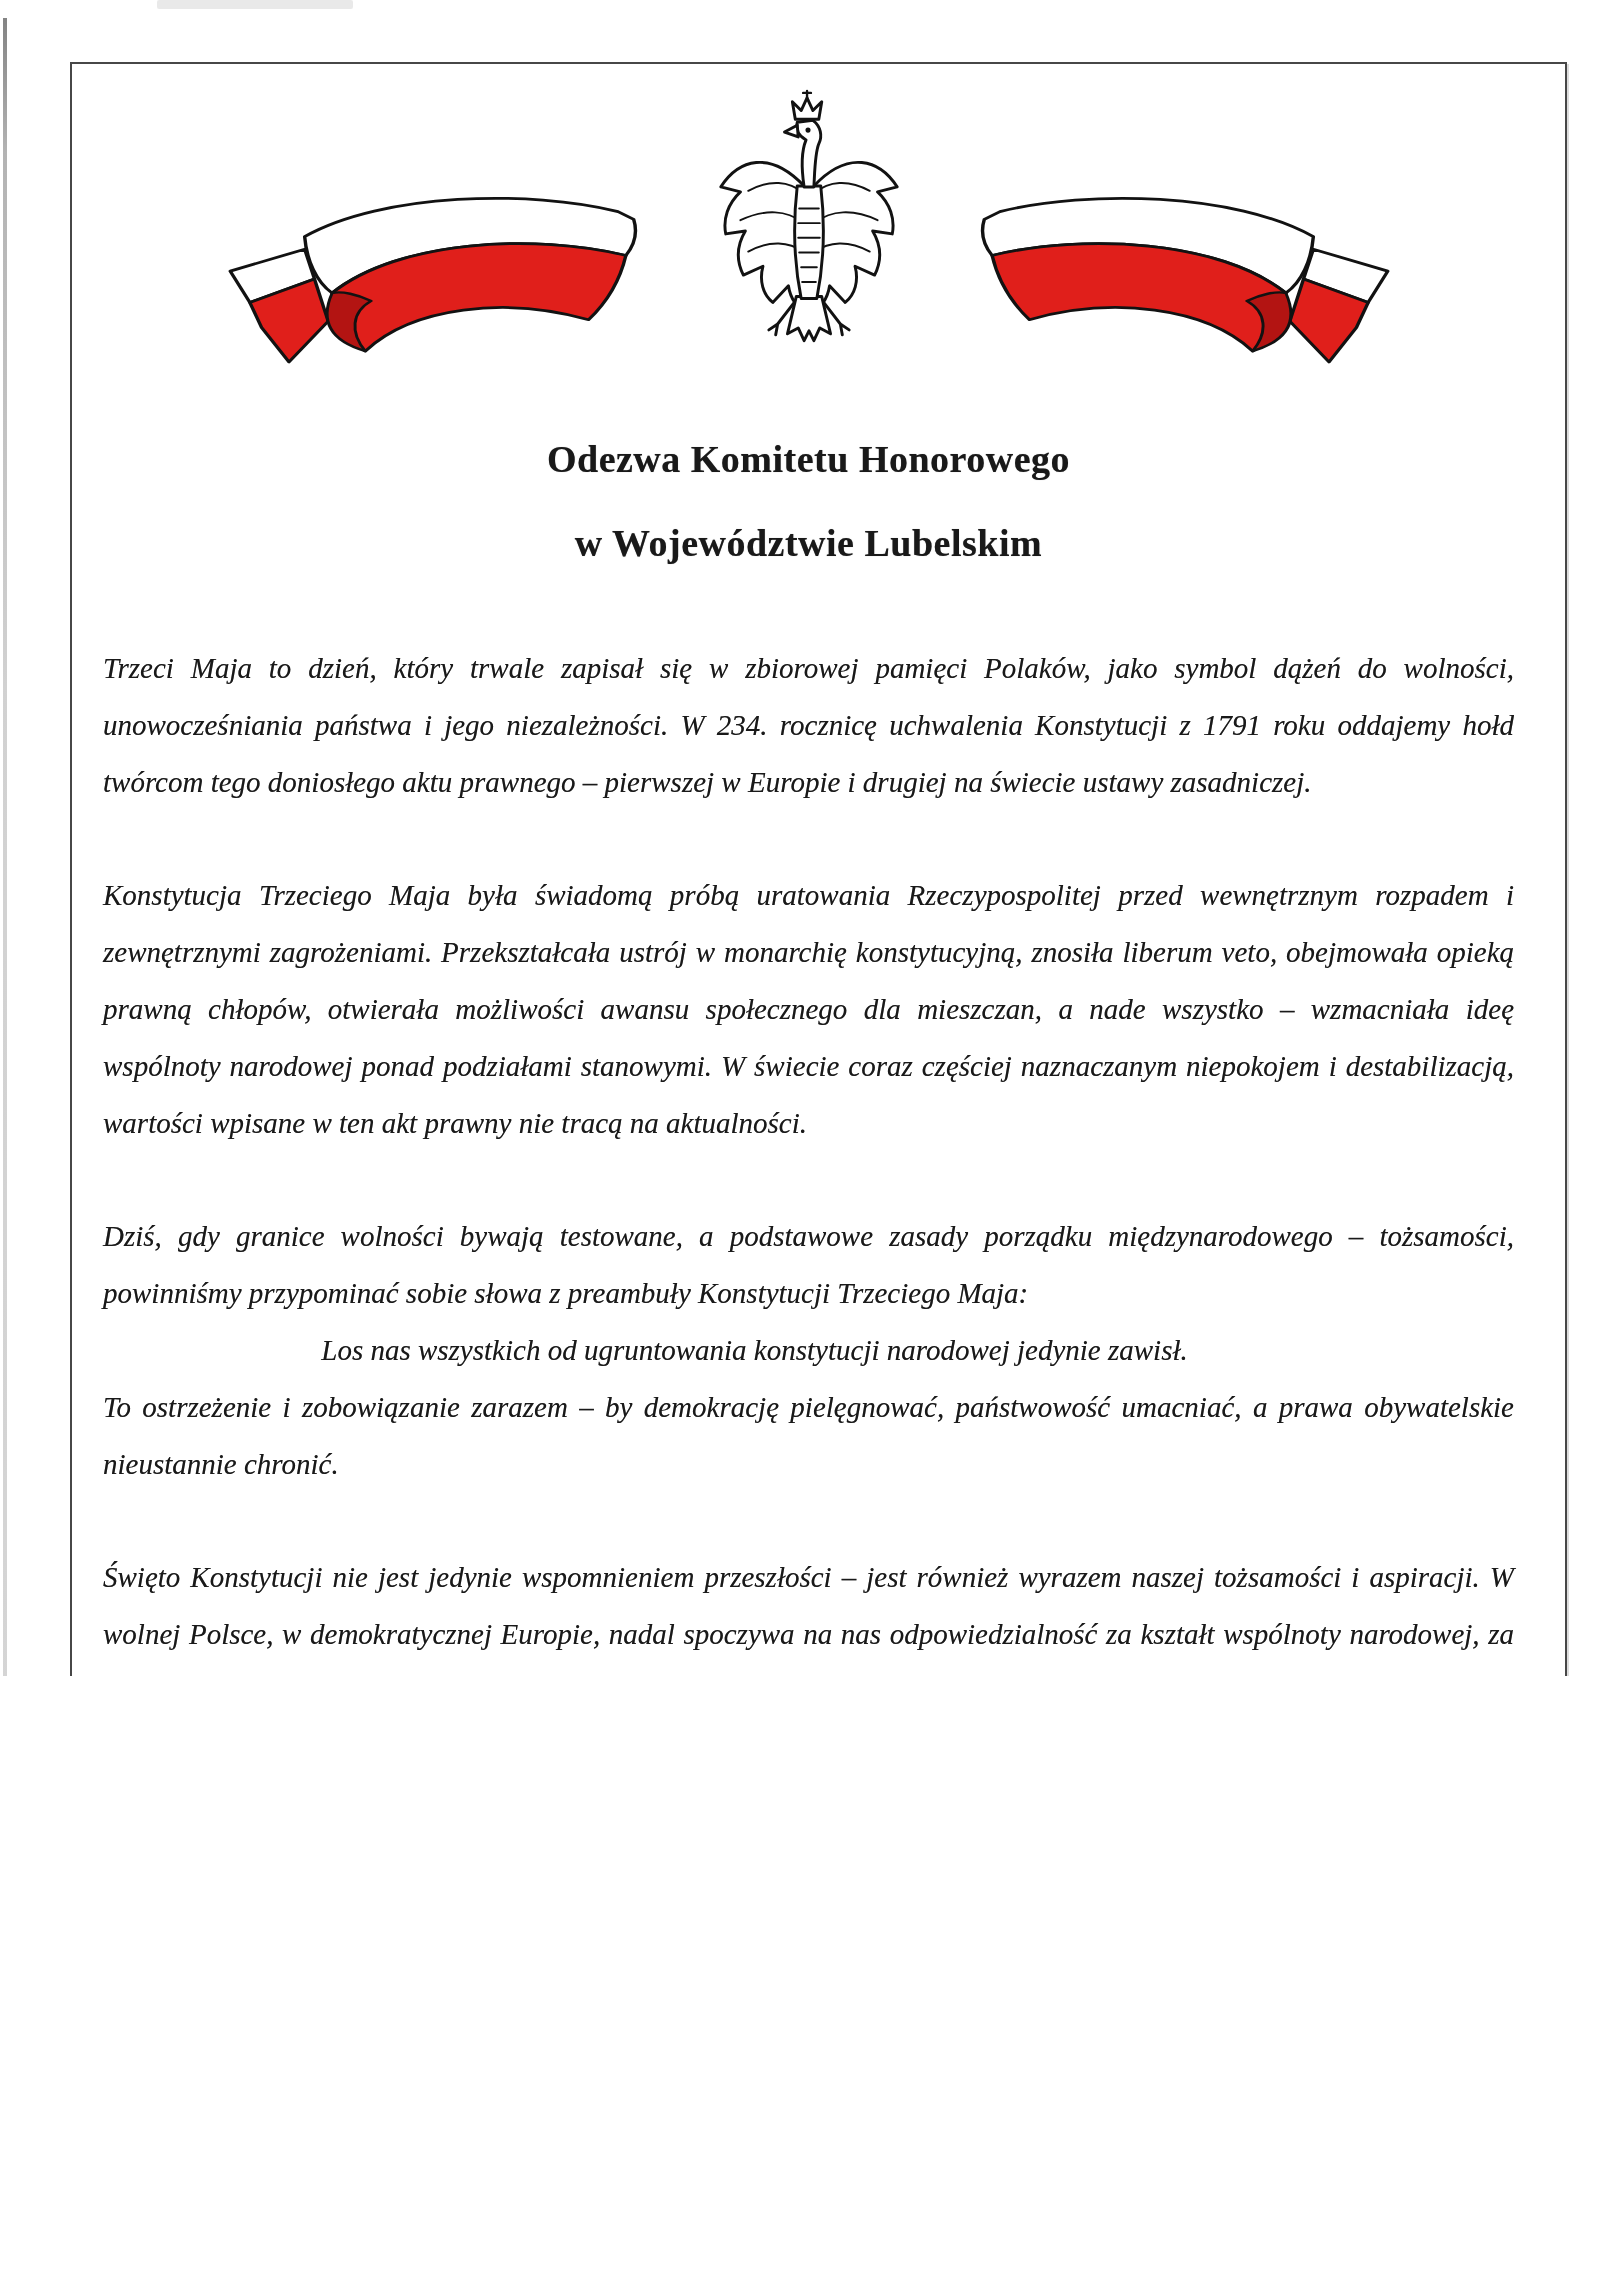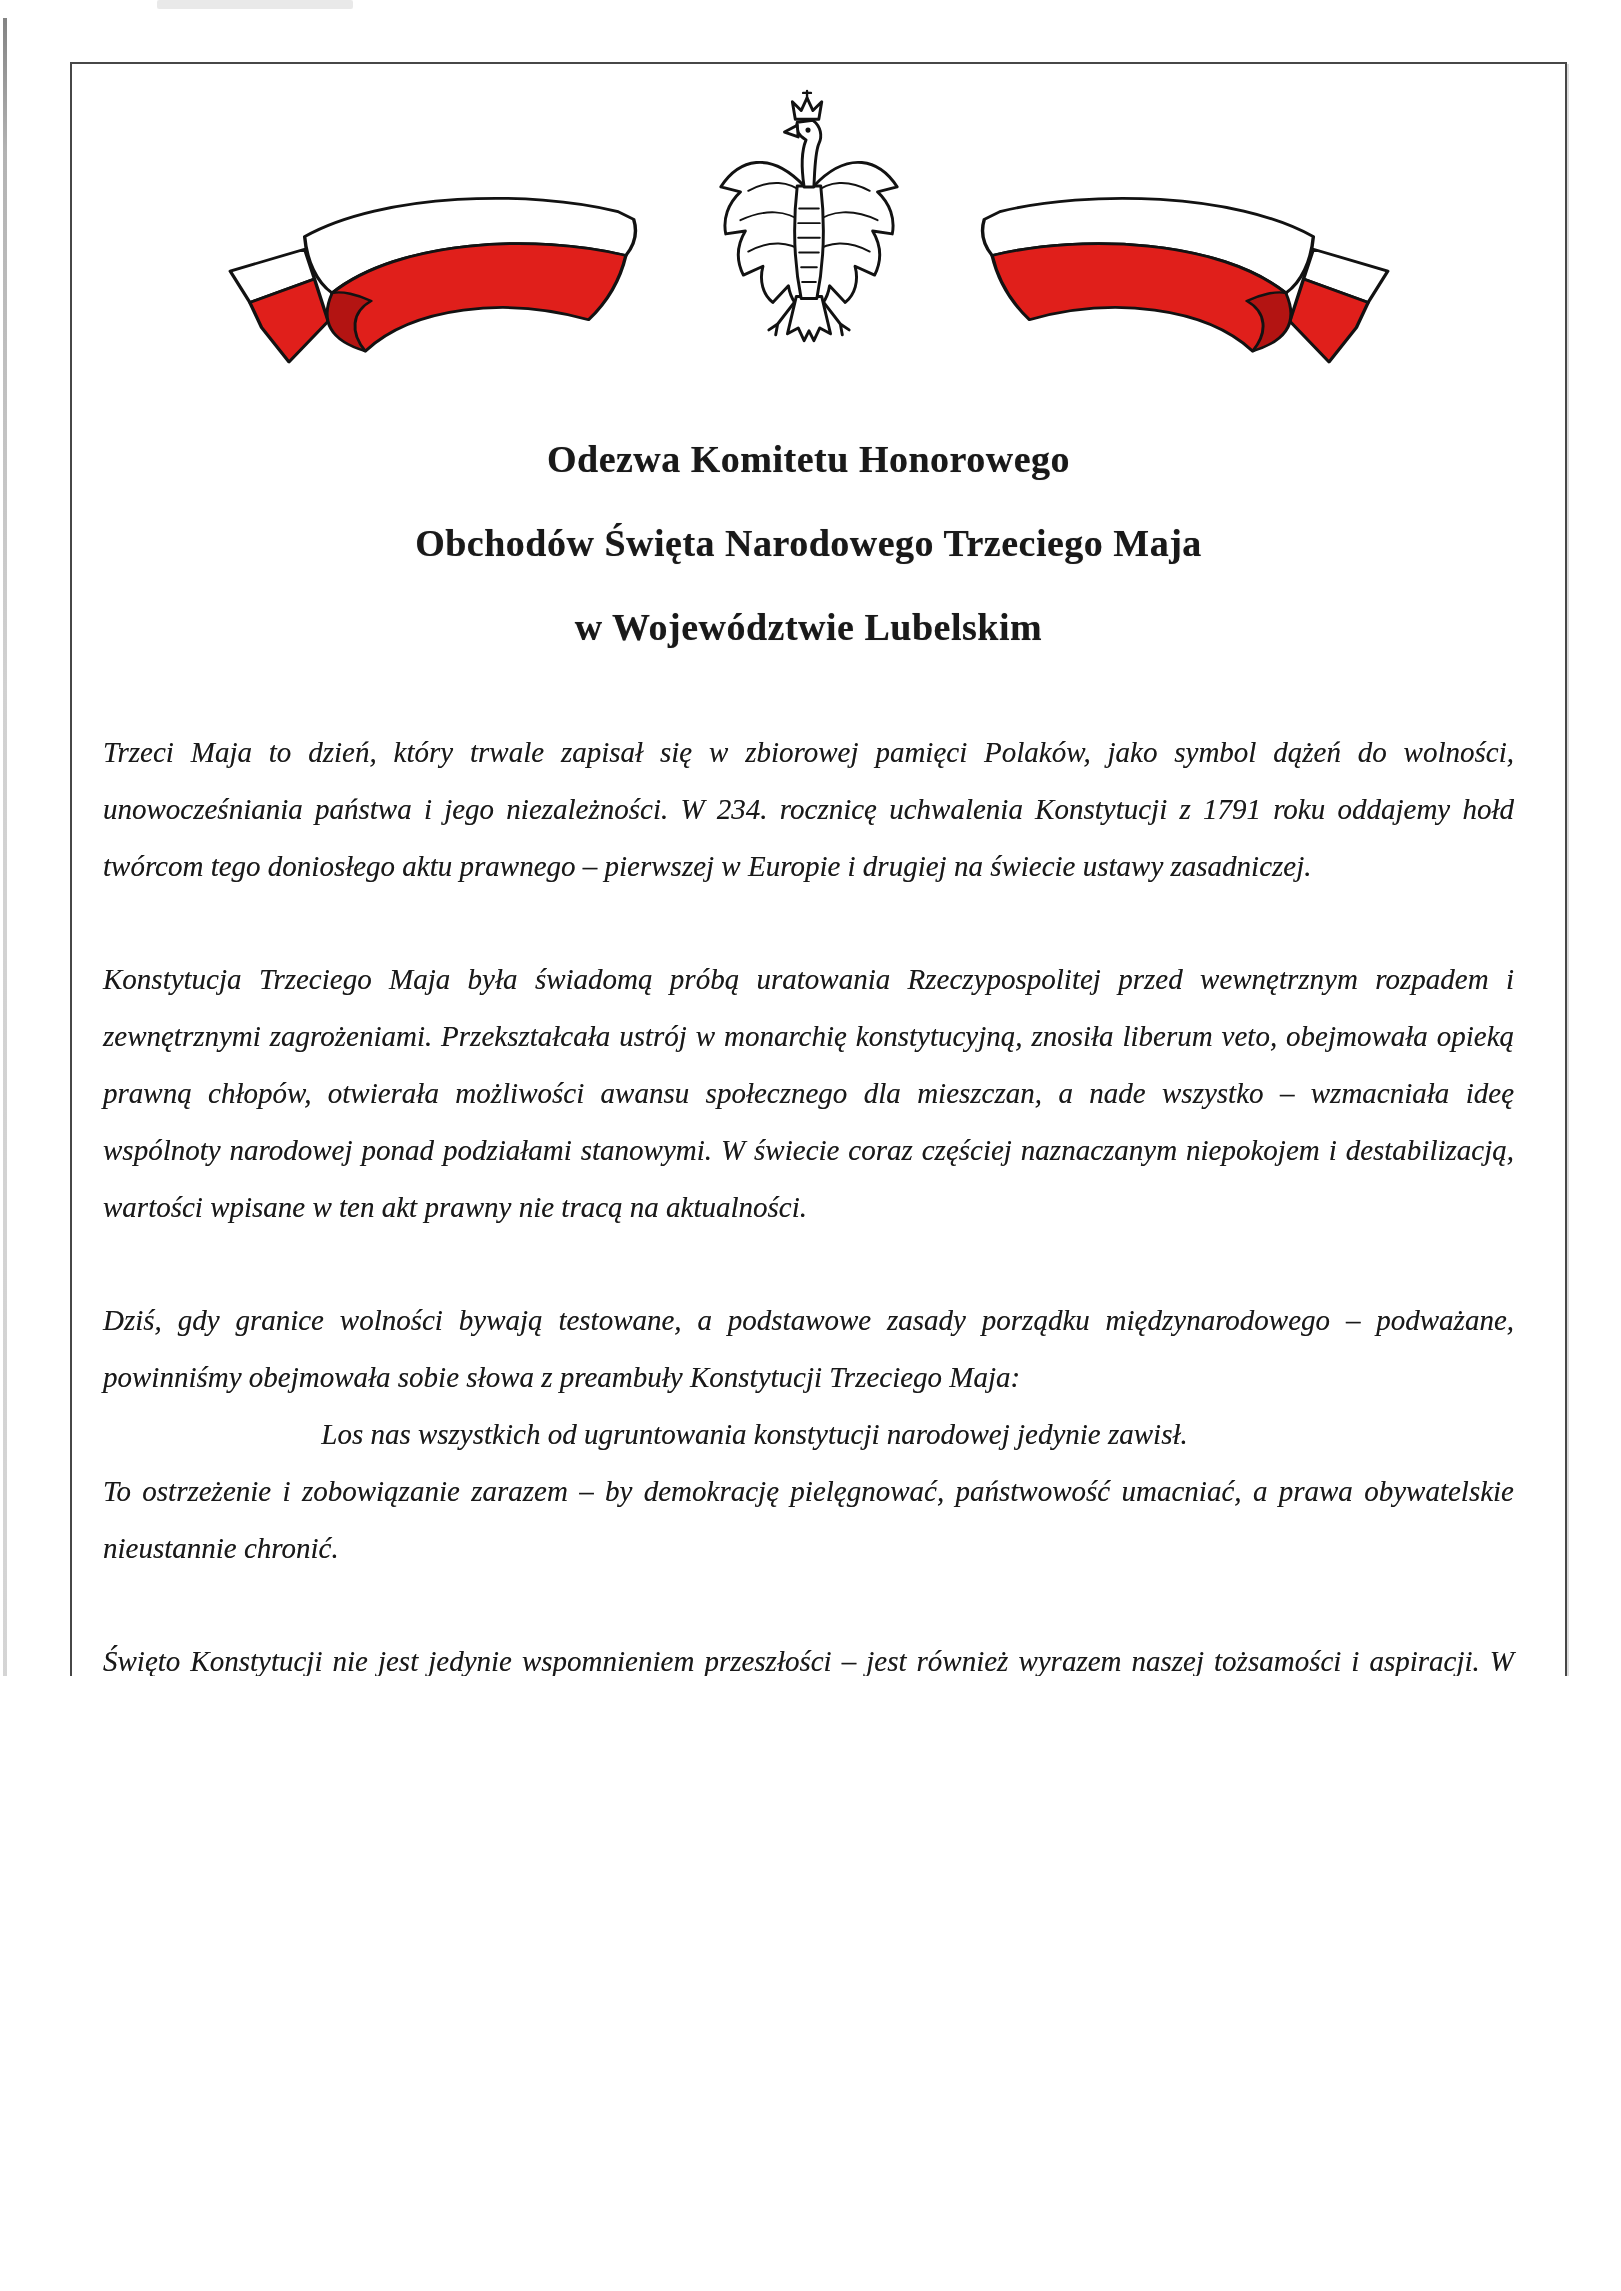--- a/index.html
+++ b/index.html
@@ -132,29 +132,28 @@
 
         <circle cx="99" cy="38" r="2.6" fill="#121212" stroke="none"></circle>
 
         <path d="M86,27 L83,9 L92,18 L98,5 L104,18 L113,9 L110,27 Z"></path>
         <path d="M98,5 L98,-2 M94,0 L102,0" fill="none" stroke-width="2.4"></path>
       </g>
     </svg>
 
     <div class="title">
       <div>Odezwa Komitetu Honorowego</div>
-      <div>Obchodów Święta Narodowego Trzeciego Maja</div>
       <div>w Województwie Lubelskim</div>
     </div>
 
 
     <div class="body-text">
       <p class="para">Trzeci Maja to dzień, który trwale zapisał się w zbiorowej pamięci Polaków, jako symbol dążeń do wolności, unowocześniania państwa i jego niezależności. W 234. rocznicę uchwalenia Konstytucji z 1791 roku oddajemy hołd twórcom tego doniosłego aktu prawnego – pierwszej w Europie i drugiej na świecie ustawy zasadniczej.</p>
       <p class="para">Konstytucja Trzeciego Maja była świadomą próbą uratowania Rzeczypospolitej przed wewnętrznym rozpadem i zewnętrznymi zagrożeniami. Przekształcała ustrój w monarchię konstytucyjną, znosiła liberum veto, obejmowała opieką prawną chłopów, otwierała możliwości awansu społecznego dla mieszczan, a nade wszystko – wzmacniała ideę wspólnoty narodowej ponad podziałami stanowymi. W świecie coraz częściej naznaczanym niepokojem i destabilizacją, wartości wpisane w ten akt prawny nie tracą na aktualności.</p>
-      <p class="para tight">Dziś, gdy granice wolności bywają testowane, a podstawowe zasady porządku międzynarodowego – podważane, powinniśmy obejmowała sobie słowa z preambuły Konstytucji Trzeciego Maja:</p>
+      <p class="para tight">Dziś, gdy granice wolności bywają testowane, a podstawowe zasady porządku międzynarodowego – tożsamości, powinniśmy przypominać sobie słowa z preambuły Konstytucji Trzeciego Maja:</p>
       <p class="quote-line">Los nas wszystkich od ugruntowania konstytucji narodowej jedynie zawisł.</p>
       <p class="para">To ostrzeżenie i zobowiązanie zarazem – by demokrację pielęgnować, państwowość umacniać, a prawa obywatelskie nieustannie chronić.</p>
       <p class="para">Święto Konstytucji nie jest jedynie wspomnieniem przeszłości – jest również wyrazem naszej tożsamości i aspiracji. W wolnej Polsce, w demokratycznej Europie, nadal spoczywa na nas odpowiedzialność za kształt wspólnoty narodowej, za obronę suwerenności, a także za budowanie społeczeństwa otwartego, solidarnego i sprawiedliwego.</p>
     </div>
 
   </div>
 
   <div class="footer">Strona 1 z 2</div>
 
 </div>

